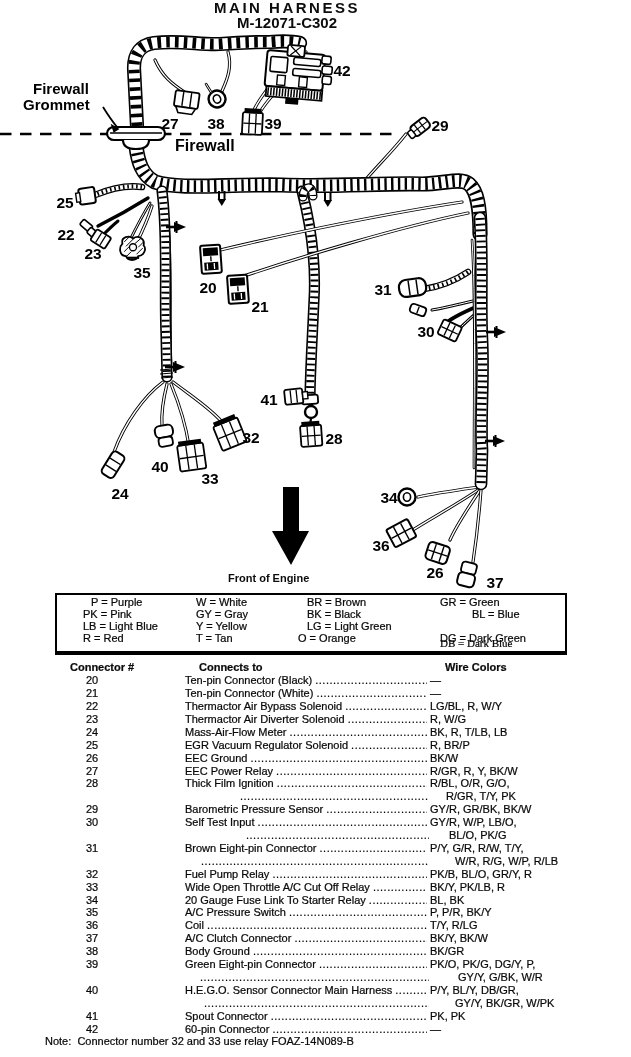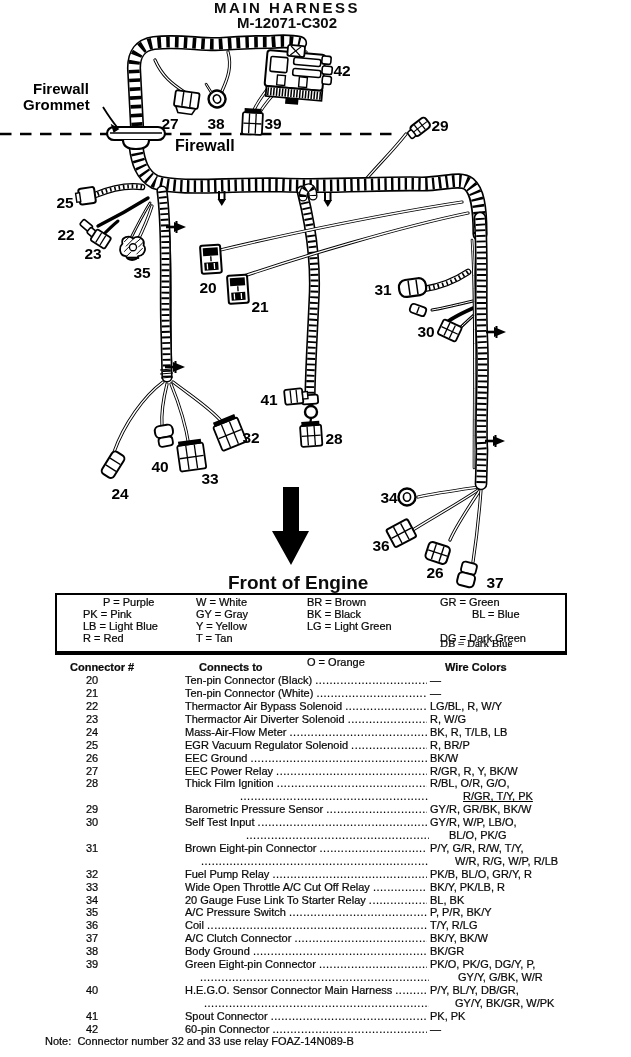--- a/index.html
+++ b/index.html
@@ -325,34 +325,34 @@
 <text x="210" y="484" font-size="15.5" font-weight="bold" text-anchor="middle" font-family="Liberation Sans, sans-serif">33</text>
 <text x="120" y="499" font-size="15.5" font-weight="bold" text-anchor="middle" font-family="Liberation Sans, sans-serif">24</text>
 <text x="389" y="503" font-size="15.5" font-weight="bold" text-anchor="middle" font-family="Liberation Sans, sans-serif">34</text>
 <text x="381" y="551" font-size="15.5" font-weight="bold" text-anchor="middle" font-family="Liberation Sans, sans-serif">36</text>
 <text x="435" y="578" font-size="15.5" font-weight="bold" text-anchor="middle" font-family="Liberation Sans, sans-serif">26</text>
 <text x="495" y="588" font-size="15.5" font-weight="bold" text-anchor="middle" font-family="Liberation Sans, sans-serif">37</text>
 <text x="33" y="94" font-size="15" font-weight="bold" font-family="Liberation Sans, sans-serif">Firewall</text>
 <text x="23" y="110" font-size="15" font-weight="bold" font-family="Liberation Sans, sans-serif">Grommet</text>
 <text x="175" y="151" font-size="16" font-weight="bold" font-family="Liberation Sans, sans-serif">Firewall</text>
   </svg>
-<div class="abs b" style="left:228px;top:572px;font-size:19px;">Front of Engine</div>
+<div class="abs b" style="left:228px;top:572px;font-size:11px;">Front of Engine</div>
 <div class="abs" style="left:55px;top:593px;width:508px;height:56px;border:2px solid #000;border-bottom:4px solid #000;"></div>
-<div class="lg" style="left:95px;top:595.5px;padding-left:8px;">P = Purple</div>
+<div class="lg" style="left:83px;top:595.5px;padding-left:8px;">P = Purple</div>
 <div class="lg" style="left:83px;top:607.5px;">PK = Pink</div>
 <div class="lg" style="left:83px;top:619.5px;">LB = Light Blue</div>
 <div class="lg" style="left:83px;top:631.5px;">R = Red</div>
 <div class="lg" style="left:196px;top:595.5px;">W = White</div>
 <div class="lg" style="left:196px;top:607.5px;">GY = Gray</div>
 <div class="lg" style="left:196px;top:619.5px;">Y = Yellow</div>
 <div class="lg" style="left:196px;top:631.5px;">T = Tan</div>
 <div class="lg" style="left:307px;top:595.5px;">BR = Brown</div>
 <div class="lg" style="left:307px;top:607.5px;">BK = Black</div>
 <div class="lg" style="left:307px;top:619.5px;">LG = Light Green</div>
-<div class="lg" style="left:307px;top:631.5px;margin-top:24px;">O = Orange</div>
+<div class="lg" style="left:298px;top:631.5px;">O = Orange</div>
 <div class="lg" style="left:440px;top:595.5px;">GR = Green</div>
 <div class="lg" style="left:440px;top:607.5px;margin-left:32px;">BL = Blue</div>
 <div class="lg" style="left:440px;top:637px;font-family:Liberation Serif, serif;">DB = Dark Blue</div>
 <div class="lg" style="left:440px;top:631.5px;">DG = Dark Green</div>
 <div class="row b" style="top:661px;">
     <span style="position:absolute;left:55px;padding-left:15px;">Connector #</span>
     <span style="position:absolute;left:199px;">Connects to</span>
     <span style="position:absolute;left:445px;">Wire Colors</span>
   </div>
 <div class="row" style="top:674.2px;">
@@ -395,21 +395,21 @@
     <span class="desc">EEC Power Relay <span class="dots">......................................................................................................................................................</span></span>
     <span class="col">R/GR, R, Y, BK/W</span>
   </div>
 <div class="row" style="top:777.4px;">
     <span class="num">28</span>
     <span class="desc">Thick Film Ignition <span class="dots">......................................................................................................................................................</span></span>
     <span class="col">R/BL, O/R, G/O,</span>
   </div>
 <div class="row" style="top:790.3px;">
     <div class="desc" style="left:240px;width:189px;"><span class="dots">......................................................................................................................................................</span></div>
-    <span style="position:absolute;left:463px;text-decoration:underline;">R/GR, T/Y, PK</span>
+    <span style="position:absolute;left:446px;">R/GR, T/Y, PK</span>
   </div>
 <div class="row" style="top:803.2px;">
     <span class="num">29</span>
     <span class="desc">Barometric Pressure Sensor <span class="dots">......................................................................................................................................................</span></span>
     <span class="col">GY/R, GR/BK, BK/W</span>
   </div>
 <div class="row" style="top:816.1px;">
     <span class="num">30</span>
     <span class="desc">Self Test Input <span class="dots">......................................................................................................................................................</span></span>
     <span class="col">GY/R, W/P, LB/O,</span>

